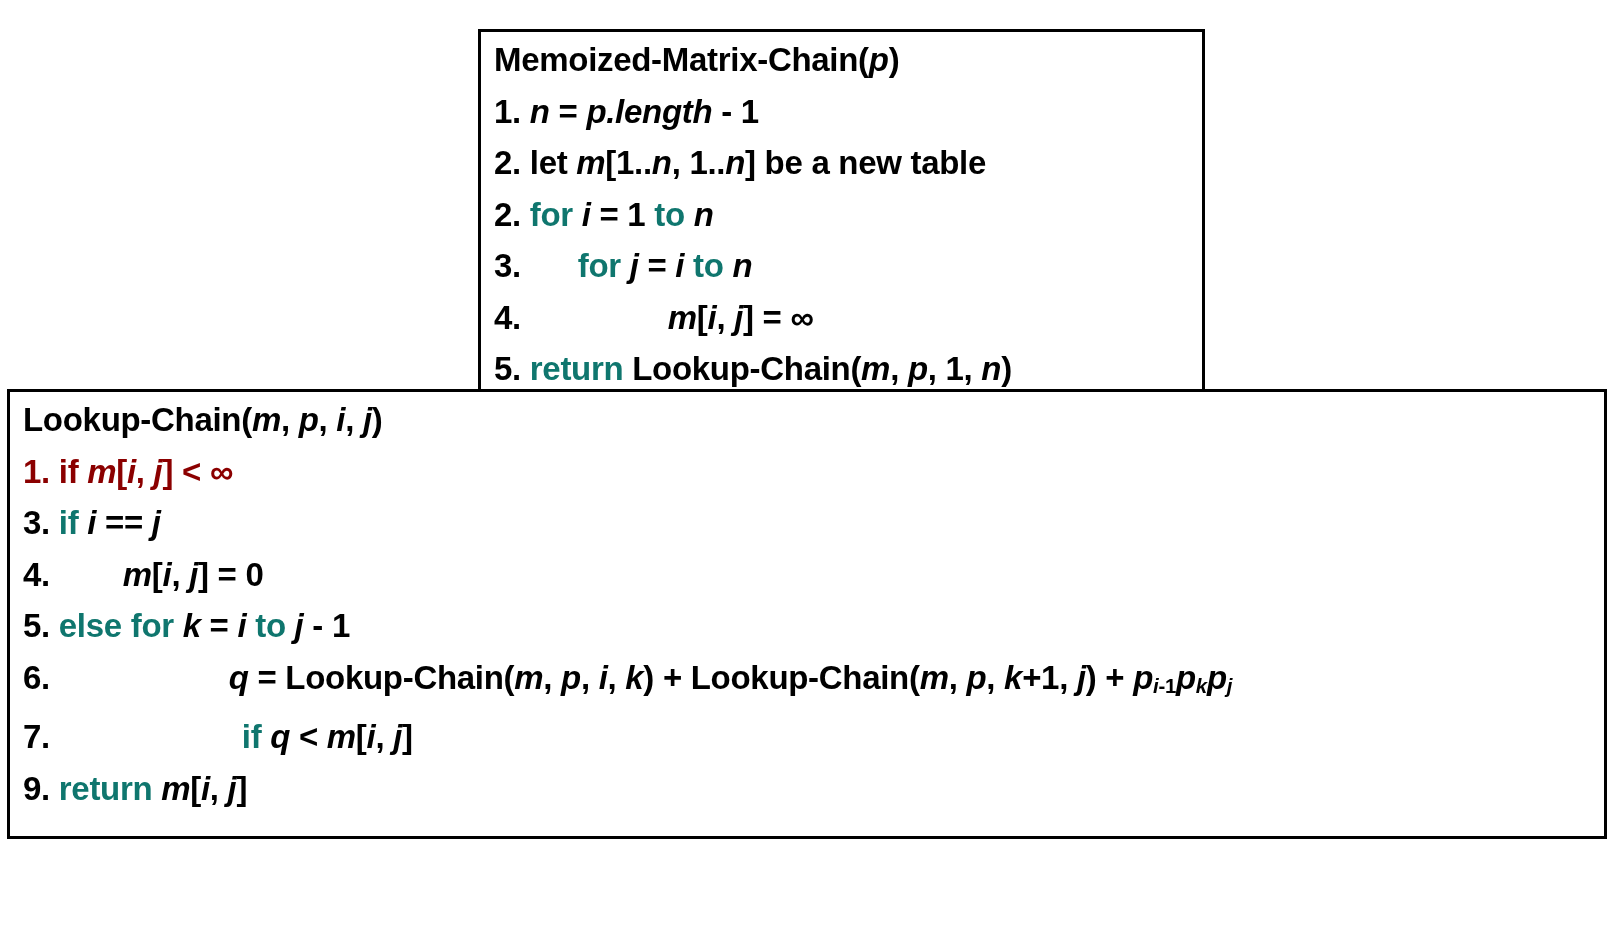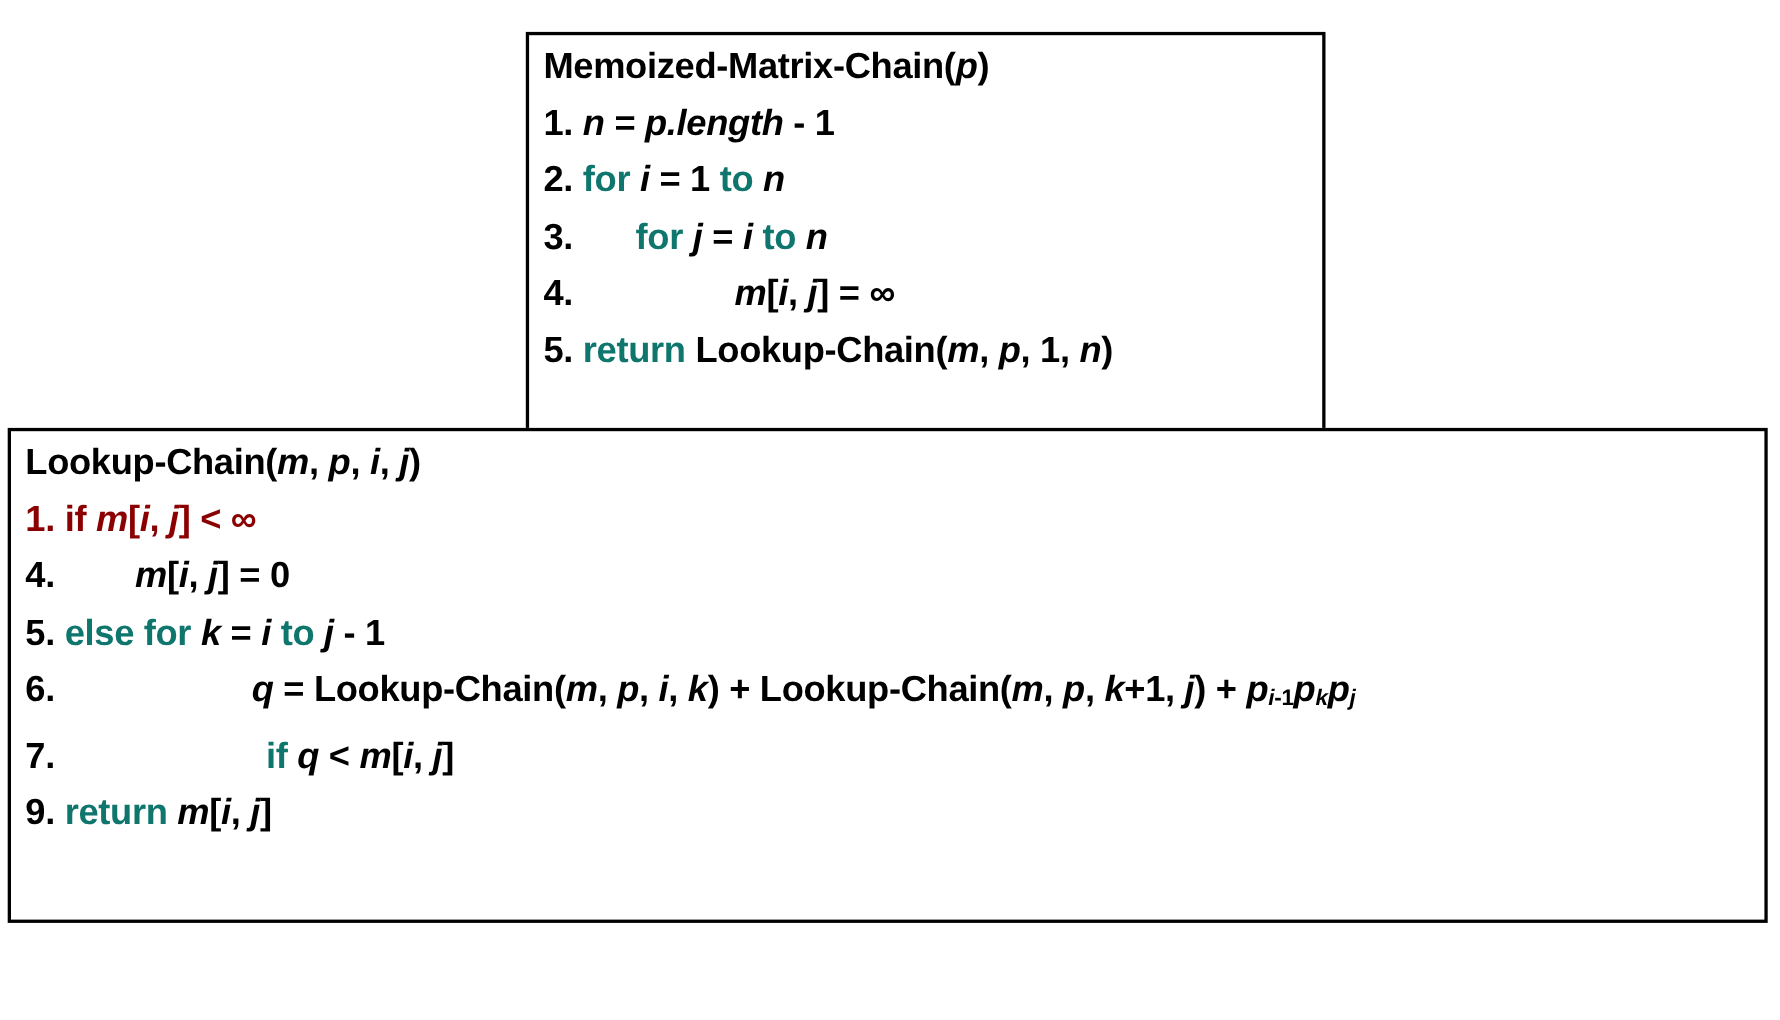--- a/index.html
+++ b/index.html
@@ -40,27 +40,29 @@
   }
   .ind { display: inline-block; }
 </style>
 </head>
 <body>
 
 <div id="canvas">
   <div class="code-box" style="left: 478px; top: 9px; width: 727px; height: 368px; margin-top: 20px;">
       <div class="code-line"><span class="k">Memoized-Matrix-Chain(</span><span class="k it">p</span><span class="k">)</span></div>
       <div class="code-line"><span class="num k">1. </span><span class="k it">n</span><span class="k"> = </span><span class="k it">p.length</span><span class="k"> - 1</span></div>
+      <div class="code-line"><span class="num k">2. </span><span class="k">let </span><span class="k it">m</span><span class="k">[1..</span><span class="k it">n</span><span class="k">, 1..</span><span class="k it">n</span><span class="k">] be a new table</span></div>
       <div class="code-line"><span class="num k">2. </span><span class="g">for </span><span class="k it">i</span><span class="k"> = 1 </span><span class="g">to </span><span class="k it">n</span></div>
       <div class="code-line"><span class="num k">3. </span><span class="ind" style="width: 48px;"></span><span class="g">for </span><span class="k it">j</span><span class="k"> = </span><span class="k it">i</span><span class="k"> </span><span class="g">to </span><span class="k it">n</span></div>
       <div class="code-line"><span class="num k">4. </span><span class="ind" style="width: 138px;"></span><span class="k it">m</span><span class="k">[</span><span class="k it">i</span><span class="k">, </span><span class="k it">j</span><span class="k">] = ∞</span></div>
       <div class="code-line"><span class="num k">5. </span><span class="g">return </span><span class="k">Lookup-Chain(</span><span class="k it">m</span><span class="k">, </span><span class="k it">p</span><span class="k">, 1, </span><span class="k it">n</span><span class="k">)</span></div>
     </div>
   <div class="code-box" style="left: 7px; top: 389px; width: 1600px; height: 450px;">
       <div class="code-line"><span class="k">Lookup-Chain(</span><span class="k it">m</span><span class="k">, </span><span class="k it">p</span><span class="k">, </span><span class="k it">i</span><span class="k">, </span><span class="k it">j</span><span class="k">)</span></div>
       <div class="code-line"><span class="num r">1. </span><span class="r">if </span><span class="r it">m</span><span class="r">[</span><span class="r it">i</span><span class="r">, </span><span class="r it">j</span><span class="r">] &lt; ∞</span></div>
+      <div class="code-line"><span class="num k">3. </span><span class="g">if </span><span class="k it">i</span><span class="k"> == </span><span class="k it">j</span></div>
       <div class="code-line"><span class="num k">4. </span><span class="ind" style="width: 64px;"></span><span class="k it">m</span><span class="k">[</span><span class="k it">i</span><span class="k">, </span><span class="k it">j</span><span class="k">] = 0</span></div>
       <div class="code-line"><span class="num k">5. </span><span class="g">else for </span><span class="k it">k</span><span class="k"> = </span><span class="k it">i</span><span class="k"> </span><span class="g">to </span><span class="k it">j</span><span class="k"> - 1</span></div>
       <div class="code-line"><span class="num k">6. </span><span class="ind" style="width: 170px;"></span><span class="k it">q</span><span class="k"> = Lookup-Chain(</span><span class="k it">m</span><span class="k">, </span><span class="k it">p</span><span class="k">, </span><span class="k it">i</span><span class="k">, </span><span class="k it">k</span><span class="k">) + Lookup-Chain(</span><span class="k it">m</span><span class="k">, </span><span class="k it">p</span><span class="k">, </span><span class="k it">k</span><span class="k">+1, </span><span class="k it">j</span><span class="k">) + </span><span class="k it">p</span><span class="k it sub">i</span><span class="k sub">-1</span><span class="k it">p</span><span class="k it sub">k</span><span class="k it">p</span><span class="k it sub">j</span></div>
       <div class="code-line"><span class="num k">7. </span><span class="ind" style="width: 183px;"></span><span class="g">if </span><span class="k it">q</span><span class="k"> &lt; </span><span class="k it">m</span><span class="k">[</span><span class="k it">i</span><span class="k">, </span><span class="k it">j</span><span class="k">]</span></div>
       <div class="code-line"><span class="num k">9. </span><span class="g">return </span><span class="k it">m</span><span class="k">[</span><span class="k it">i</span><span class="k">, </span><span class="k it">j</span><span class="k">]</span></div>
     </div>
 </div>
 
 </body></html>

